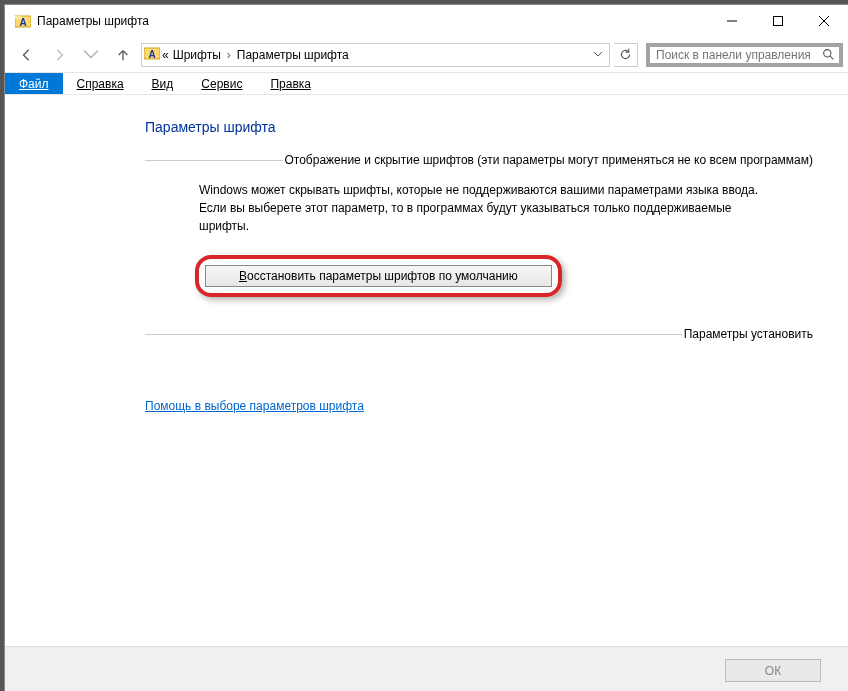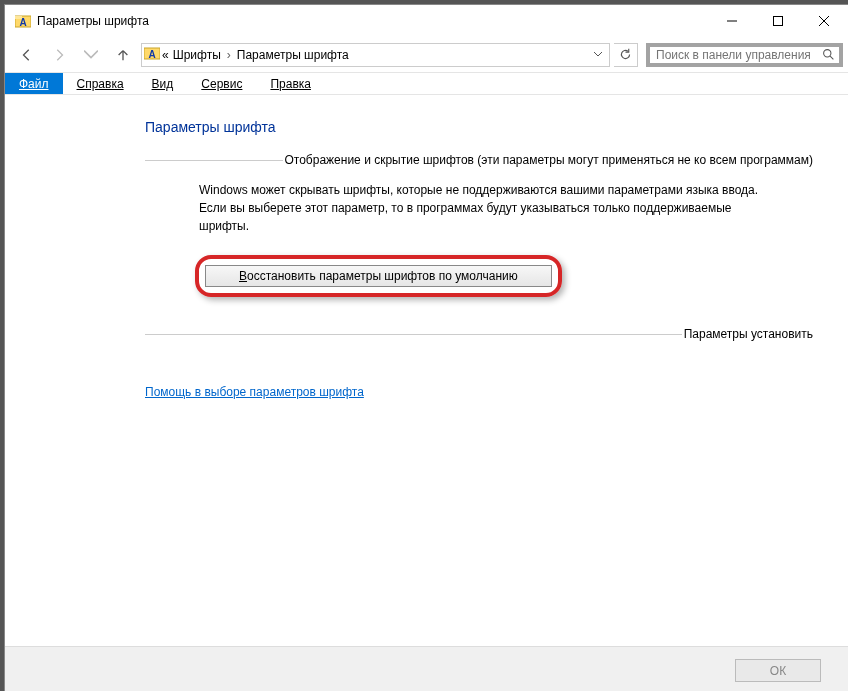--- a/index.html
+++ b/index.html
@@ -53,27 +53,27 @@
   .highlight-wrap {
     border: 4px solid #d62627; border-radius: 16px; padding: 6px;
     margin: 10px 0 6px 36px; display:inline-block;
     box-shadow: 3px 3px 6px rgba(0,0,0,0.3);
   }
   .restore-btn {
     border: 1px solid #888; background: linear-gradient(#f7f7f7,#e6e6e6);
     padding: 3px 33px; font-size:12px; min-width: 300px;
   }
   .restore-btn .ul { text-decoration: underline; }
-  .link { color:#0066cc; margin-top:10px; display:inline-block; }
+  .link { color:#0066cc; margin-top:24px; display:inline-block; }
   .footer {
     height: 48px; border-top:1px solid #ddd; background:#f0f0f0;
     display:flex; align-items:center; justify-content:flex-end; padding: 0 30px;
   }
   .ok-btn {
-    width:86px; height:23px; border:1px solid #bbb; background:#e9e9e9;
+    width:96px; height:23px; border:1px solid #bbb; background:#e9e9e9;
     color:#888; font-size:12px;
   }
   .folder-icon-svg { width:16px; height:16px; }
 </style>
 </head>
 <body>
 
 <div class="window">
 
   <div class="titlebar">

